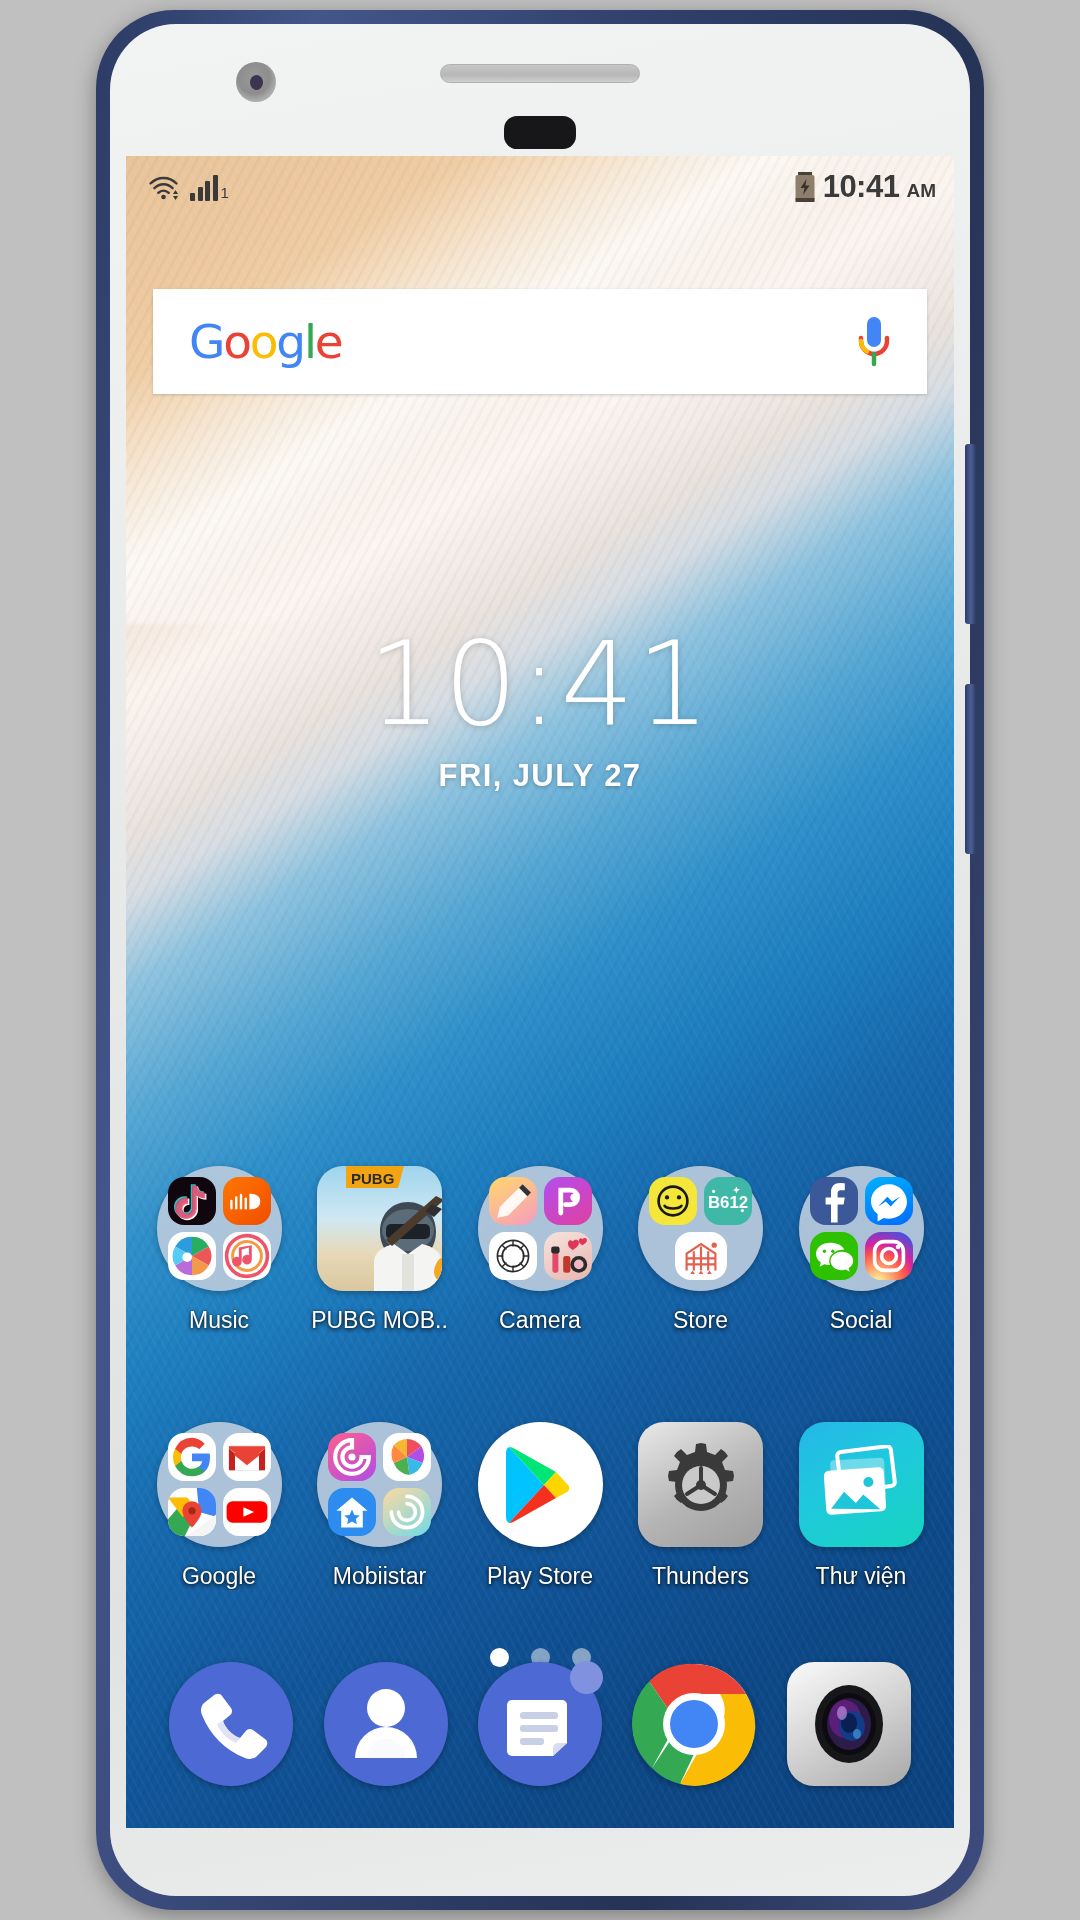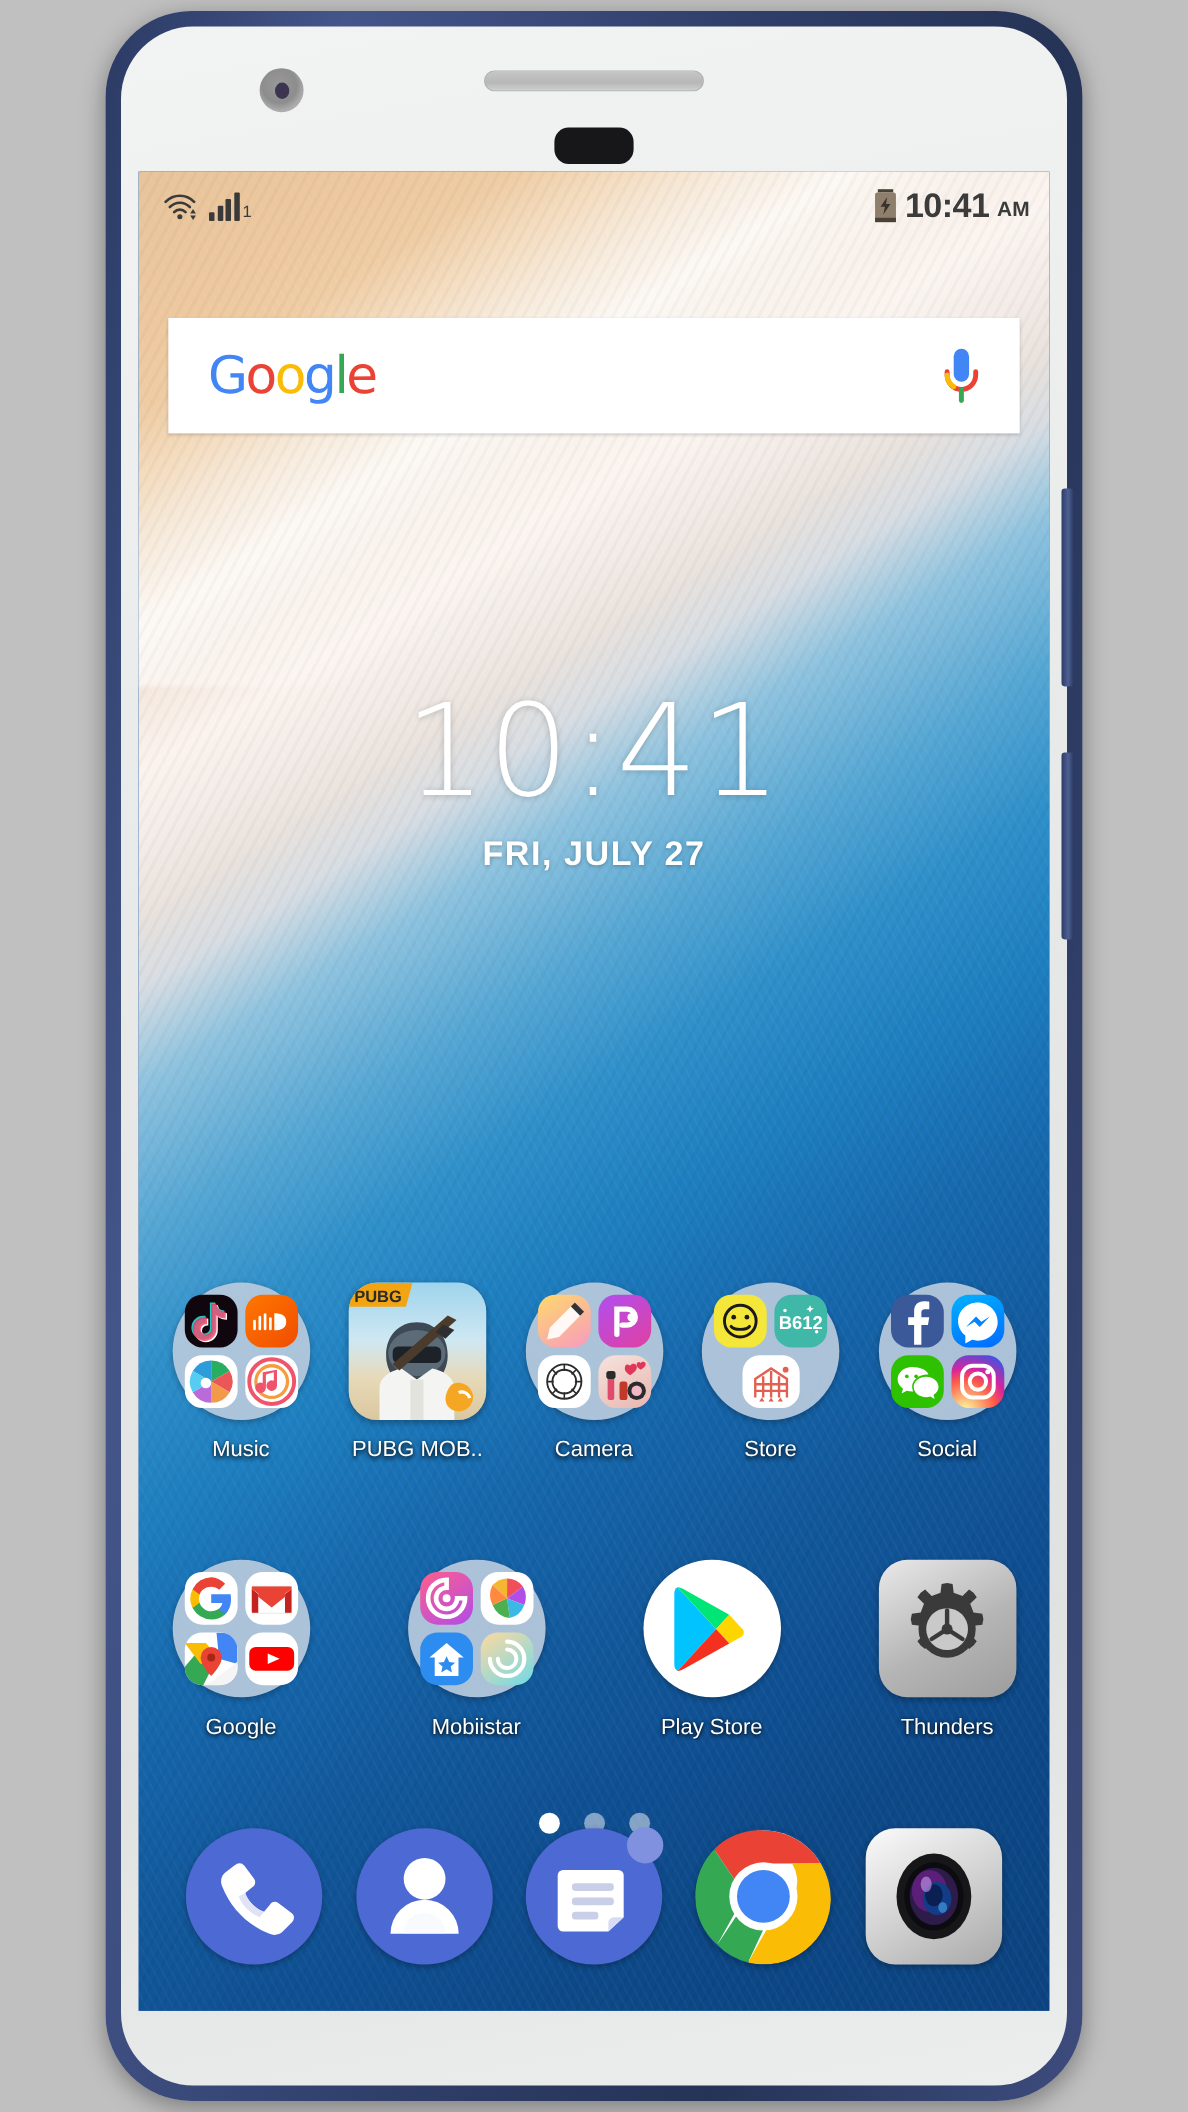--- a/index.html
+++ b/index.html
@@ -140,21 +140,21 @@
   #app-grid {
     position:absolute; left:0; right:0; top:1010px;
     padding:0 18px;
   }
   .app-row { display:flex; justify-content:space-between; margin-bottom:88px; }
   .app-cell { width:150px; text-align:center; }
   .app-icon {
     width:125px; height:125px; margin:0 auto 16px; position:relative;
   }
   .app-label {
-    font-size:20px; color:#fff; font-weight:normal;
+    font-size:23px; color:#fff; font-weight:normal;
     text-shadow:0 2px 4px rgba(0,0,0,.75), 0 0 3px rgba(0,0,0,.6);
     white-space:nowrap; overflow:hidden; text-overflow:clip;
   }
   
   .folder {
     width:125px; height:125px; border-radius:50%;
     background:rgba(183,201,219,.93);
     display:grid; grid-template-columns:1fr 1fr; grid-template-rows:1fr 1fr;
     gap:7px; padding:11px;
     box-shadow:0 2px 6px rgba(0,0,0,.28);
@@ -298,21 +298,21 @@
                     <path d="M24 11v12a4 4 0 1 1-2.4-3.6V13l-6 1.6v10a4 4 0 1 1-2.4-3.6V13z" fill="#f0546a"></path>
                   </svg>
                 </div>
               </div>
             </div>
             <div class="app-label">Music</div>
           </div>
 
           <div class="app-cell">
             <div class="app-icon">
-              <div style="width:125px;height:125px;border-radius:26px;overflow:hidden;background:linear-gradient(180deg,#9fd4ec 0%,#cfe8f3 42%,#e7d9b8 70%,#d9c79e 100%);box-shadow:0 2px 6px rgba(0,0,0,.3);position:relative;">
+              <div style="width:125px;height:125px;border-radius:26px;overflow:hidden;background:linear-gradient(180deg,#9fd4ec 0%,#cfe8f3 42%,#e7d9b8 70%,#d9c79e 100%);box-shadow:0 2px 6px rgba(0,0,0,.3);position:relative;padding-left:29px;">
                 <svg width="125" height="125" viewBox="0 0 125 125">
                   <path d="M0 0h58l-6 22H0z" fill="#f2a413"></path>
                   <text x="5" y="18" font-family="Liberation Sans, sans-serif" font-size="15" font-weight="bold" fill="#2b2b2b">PUBG</text>
                   <path d="M34 66c0-18 12-30 28-30s28 12 28 30c0 7-2 12-4 16l4 43H34l4-43c-2-4-4-9-4-16z" fill="#3d4a55"></path>
                   <ellipse cx="62" cy="64" rx="26" ry="21" fill="#5b6b78"></ellipse>
                   <rect x="40" y="58" width="44" height="15" rx="5" fill="#1c2228"></rect>
                   <path d="M28 96c0-10 10-16 20-18l14 10 14-10c10 2 20 8 20 18v29H28z" fill="#f4f4f2"></path>
                   <path d="M56 88h12v37H56z" fill="#e3e3de"></path>
                   <path d="M90 30l8 4-52 46-6-6z" fill="#4a3b2c"></path>
                   <path d="M86 38l10 5-8 8-9-6z" fill="#2f2f31"></path>
@@ -541,20 +541,36 @@
                   <g stroke="#3a3a3a" stroke-width="4" stroke-linecap="round">
                     <path d="M46 46V29M46 46l14 9M46 46l-14 9"></path>
                   </g>
                   <circle cx="46" cy="46" r="5" fill="#3a3a3a"></circle>
                 </svg>
               </div>
             </div>
             <div class="app-label">Thunders</div>
           </div>
 
+          <div class="app-cell">
+            <div class="app-icon">
+              <div style="width:125px;height:125px;border-radius:26px;background:linear-gradient(150deg,#24b7e8 0%,#1fc9dc 45%,#16d4c0 100%);box-shadow:0 2px 6px rgba(0,0,0,.3);display:flex;align-items:center;justify-content:center;">
+                <svg width="88" height="80" viewBox="0 0 88 80">
+                  <rect x="22" y="4" width="54" height="40" rx="4" transform="rotate(-7 49 24)" fill="none" stroke="#fff" stroke-width="4"></rect>
+                  <rect x="14" y="14" width="54" height="40" rx="4" transform="rotate(-3 41 34)" fill="#fff" opacity=".35"></rect>
+                  <rect x="8" y="24" width="60" height="44" rx="5" transform="rotate(-4 38 46)" fill="#fff"></rect>
+                  <g transform="rotate(-4 38 46)">
+                    <circle cx="52" cy="38" r="5" fill="#1fc5d8"></circle>
+                    <path d="M13 62l14-16 11 12 8-8 16 16z" fill="#1fc5d8"></path>
+                  </g>
+                </svg>
+              </div>
+            </div>
+            <div class="app-label">Thư viện</div>
+          </div>
         </div>
       </div>
 
       <div id="page-dots">
         <span class="dot active"></span>
         <span class="dot"></span>
         <span class="dot"></span>
       </div>
 
       <div id="dock">

